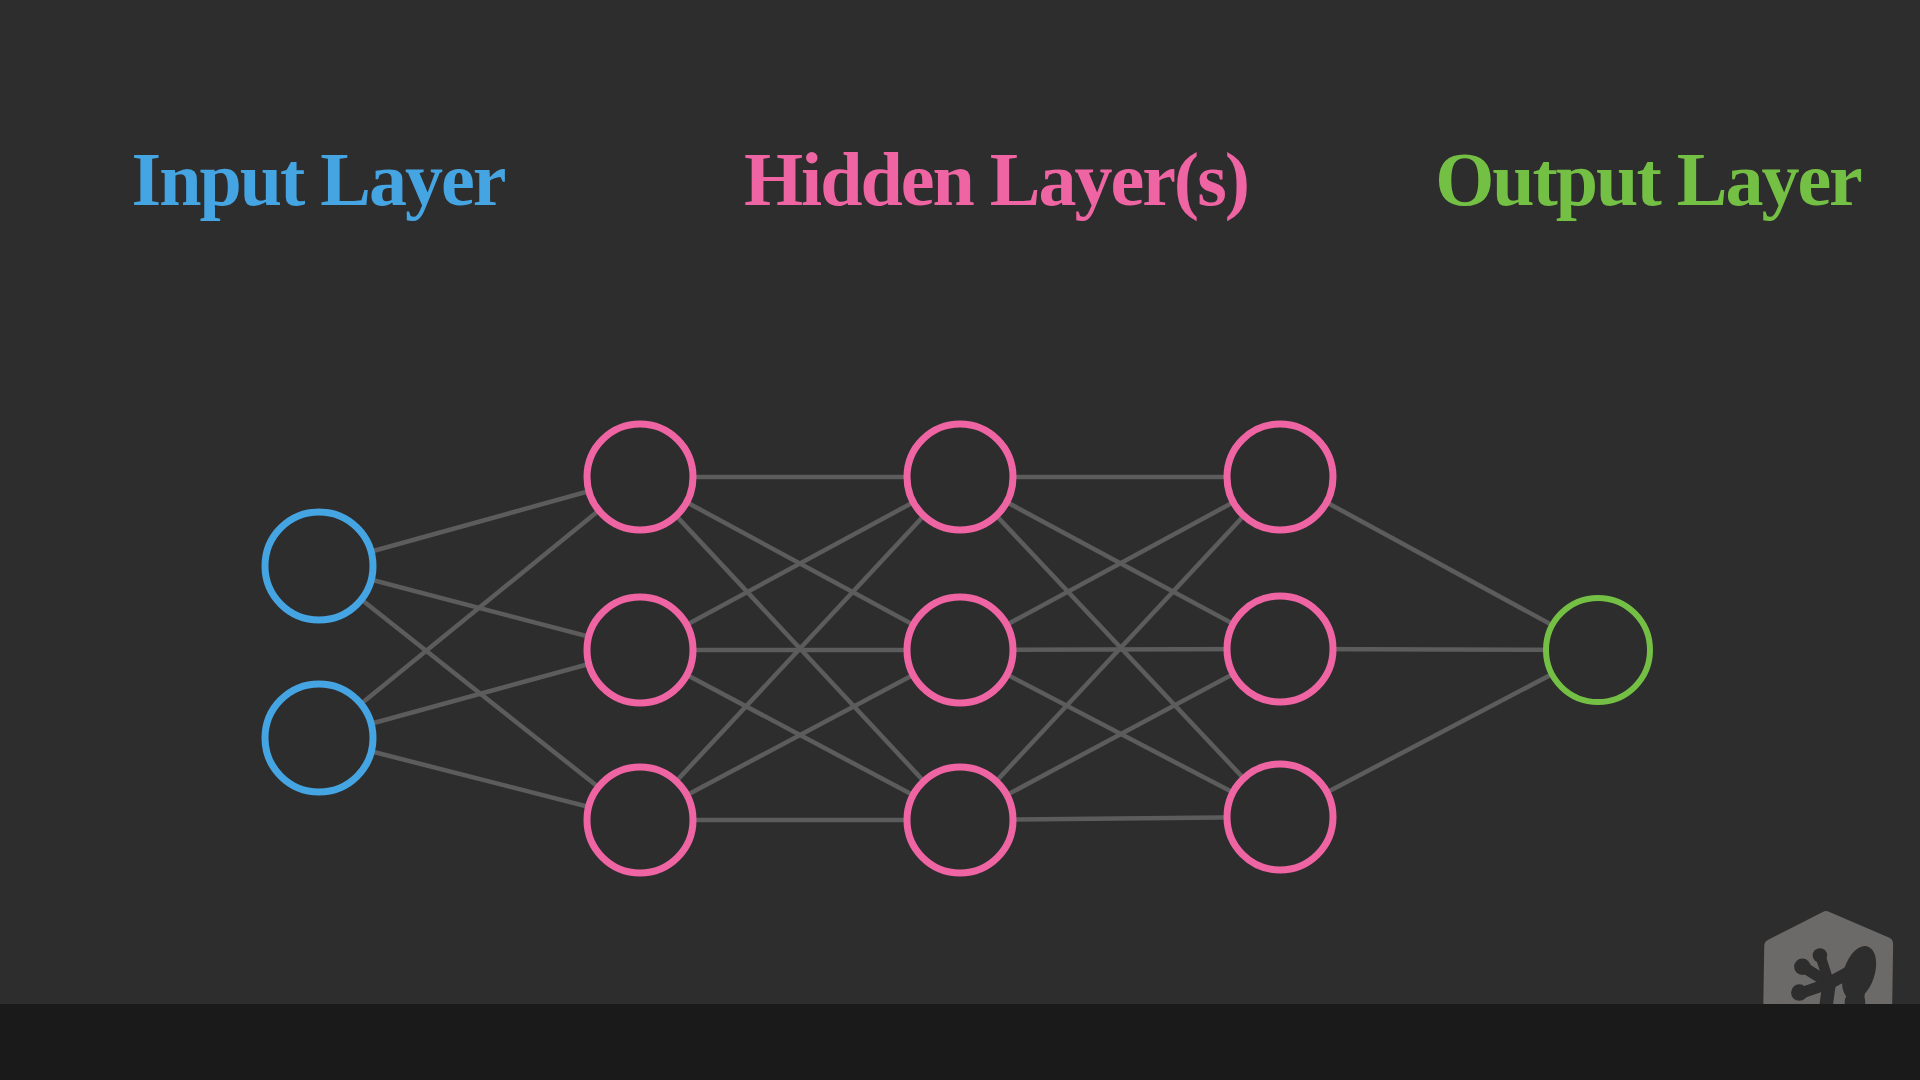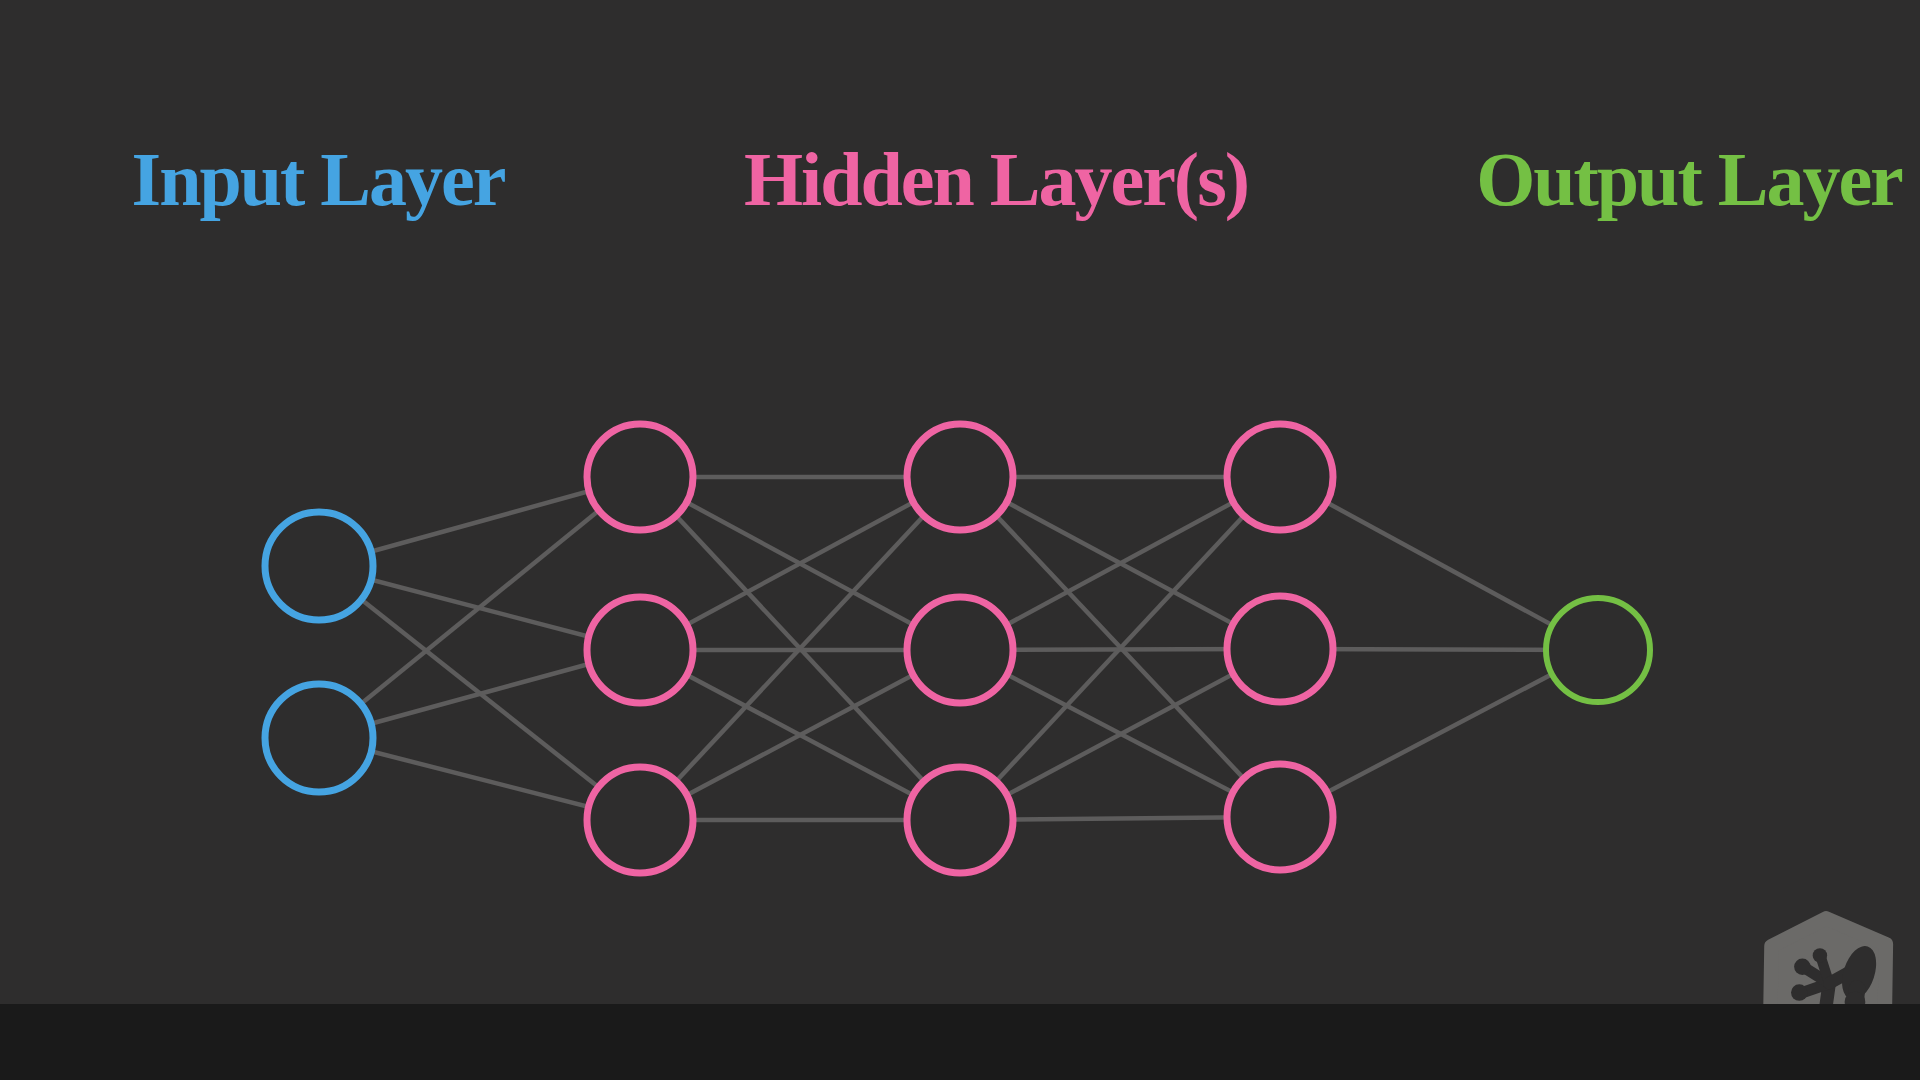--- a/index.html
+++ b/index.html
@@ -25,21 +25,21 @@
     top: 141px;
     transform: translateX(-50%);
     font-size: 76px;
     font-weight: bold;
     letter-spacing: -2px;
     line-height: 1;
     white-space: nowrap;
   }
   .label-input  { left: 318px;  color: var(--accent_blue,  #45a4e2); }
   .label-hidden { left: 996px;  color: var(--accent_pink,  #ef64a3); }
-  .label-output { left: 1689px; color: var(--accent_green, #74c044); text-align: center; }
+  .label-output { left: 1648px; color: var(--accent_green, #74c044); text-align: center; }
   .logo-svg {
     position: absolute;
     left: 1757px;
     top: 908px;
   }
   .logo-hex { fill: var(--logo_gray, #6b6a68); stroke: var(--logo_gray, #6b6a68); }
   .logo-cut-fill { fill: var(--background, #2e2d2d); }
   .logo-cut-line { stroke: var(--background, #2e2d2d); fill: none; stroke-linecap: round; }
 </style>
 </head>

